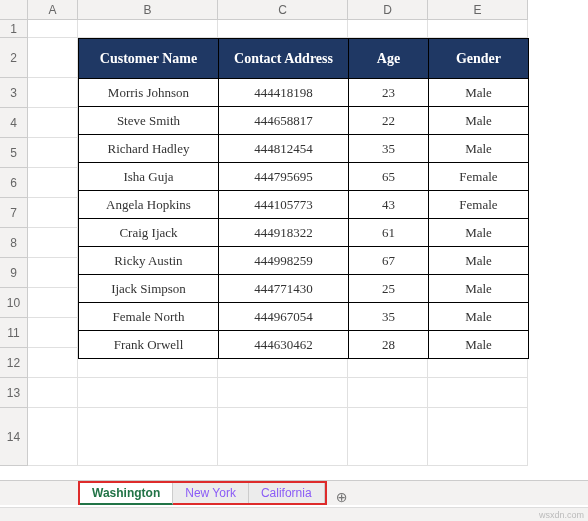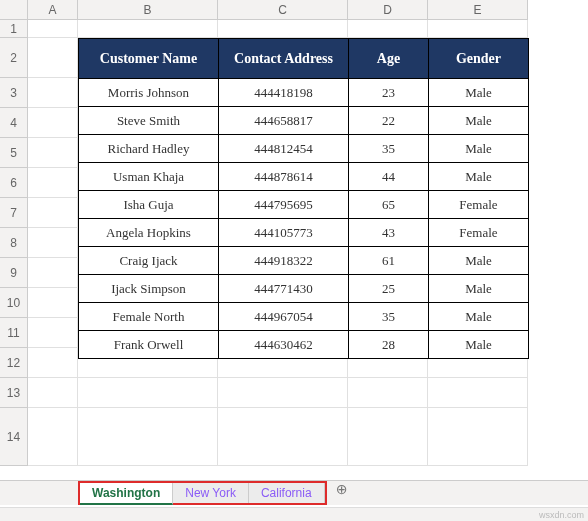--- a/index.html
+++ b/index.html
@@ -98,21 +98,21 @@
 }
 .tabs-bar {
   position: absolute;
   bottom: 16px;
   left: 0;
   width: 588px;
   height: 25px;
   background: #f3f2f1;
   border-top: 1px solid #ccc;
   display: flex;
-  align-items: flex-start;
+  align-items: flex-end;
   font-size: 12px;
 }
 .tab-nav {
   width: 78px;
   display: flex;
   align-items: center;
   justify-content: center;
   gap: 3px;
 }
 .tabs-wrap {
@@ -311,41 +311,41 @@
           <td style="width: 80px;">22</td>
           <td style="width: 100px;">Male</td>
         </tr>
         <tr>
           <td style="width: 140px;">Richard Hadley</td>
           <td style="width: 130px;">444812454</td>
           <td style="width: 80px;">35</td>
           <td style="width: 100px;">Male</td>
         </tr>
         <tr>
-          <td style="width: 140px;">Usman Khaja</td>
-          <td style="width: 130px;">444878614</td>
-          <td style="width: 80px;">44</td>
-          <td style="width: 100px;">Male</td>
-        </tr>
-        <tr>
           <td style="width: 140px;">Isha Guja</td>
           <td style="width: 130px;">444795695</td>
           <td style="width: 80px;">65</td>
           <td style="width: 100px;">Female</td>
         </tr>
         <tr>
           <td style="width: 140px;">Angela Hopkins</td>
           <td style="width: 130px;">444105773</td>
           <td style="width: 80px;">43</td>
           <td style="width: 100px;">Female</td>
         </tr>
         <tr>
           <td style="width: 140px;">Craig Ijack</td>
           <td style="width: 130px;">444918322</td>
           <td style="width: 80px;">61</td>
+          <td style="width: 100px;">Male</td>
+        </tr>
+        <tr>
+          <td style="width: 140px;">Ricky Austin</td>
+          <td style="width: 130px;">444998259</td>
+          <td style="width: 80px;">67</td>
           <td style="width: 100px;">Male</td>
         </tr>
         <tr>
           <td style="width: 140px;">Ijack Simpson</td>
           <td style="width: 130px;">444771430</td>
           <td style="width: 80px;">25</td>
           <td style="width: 100px;">Male</td>
         </tr>
         <tr>
           <td style="width: 140px;">Female North</td>

